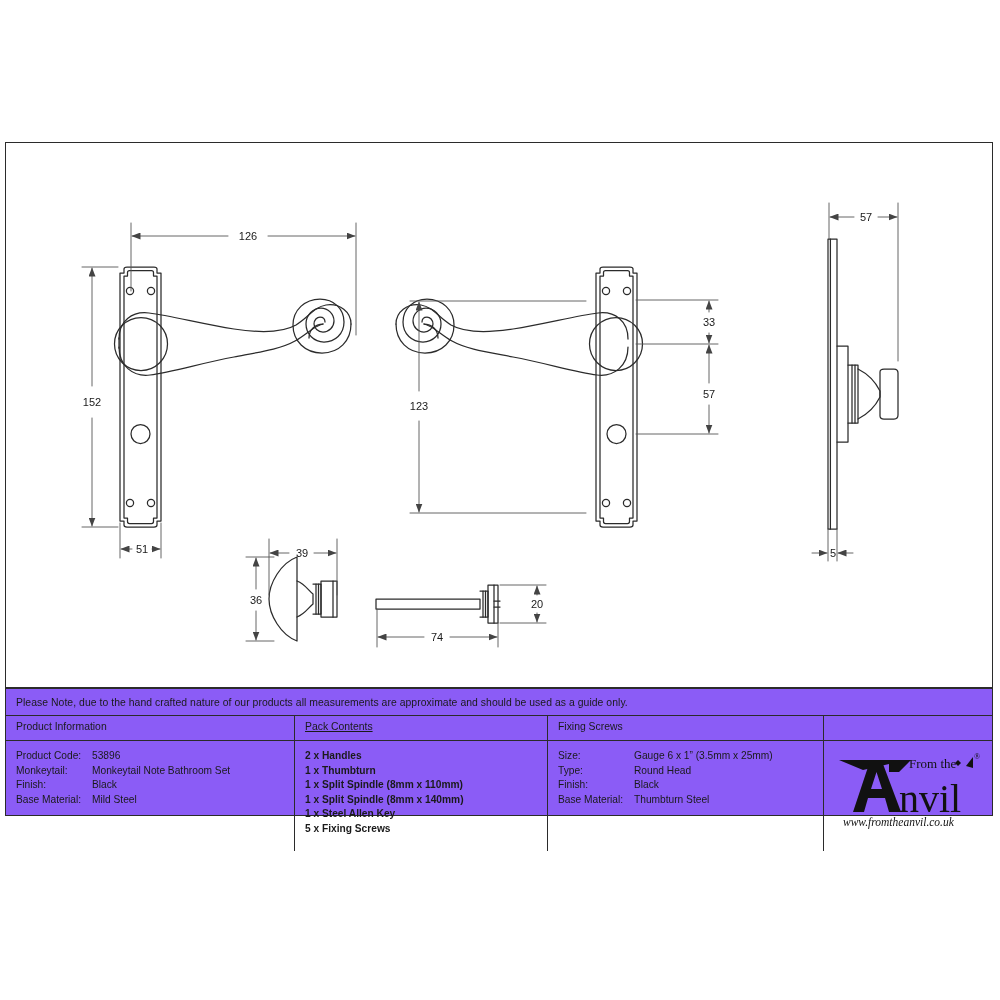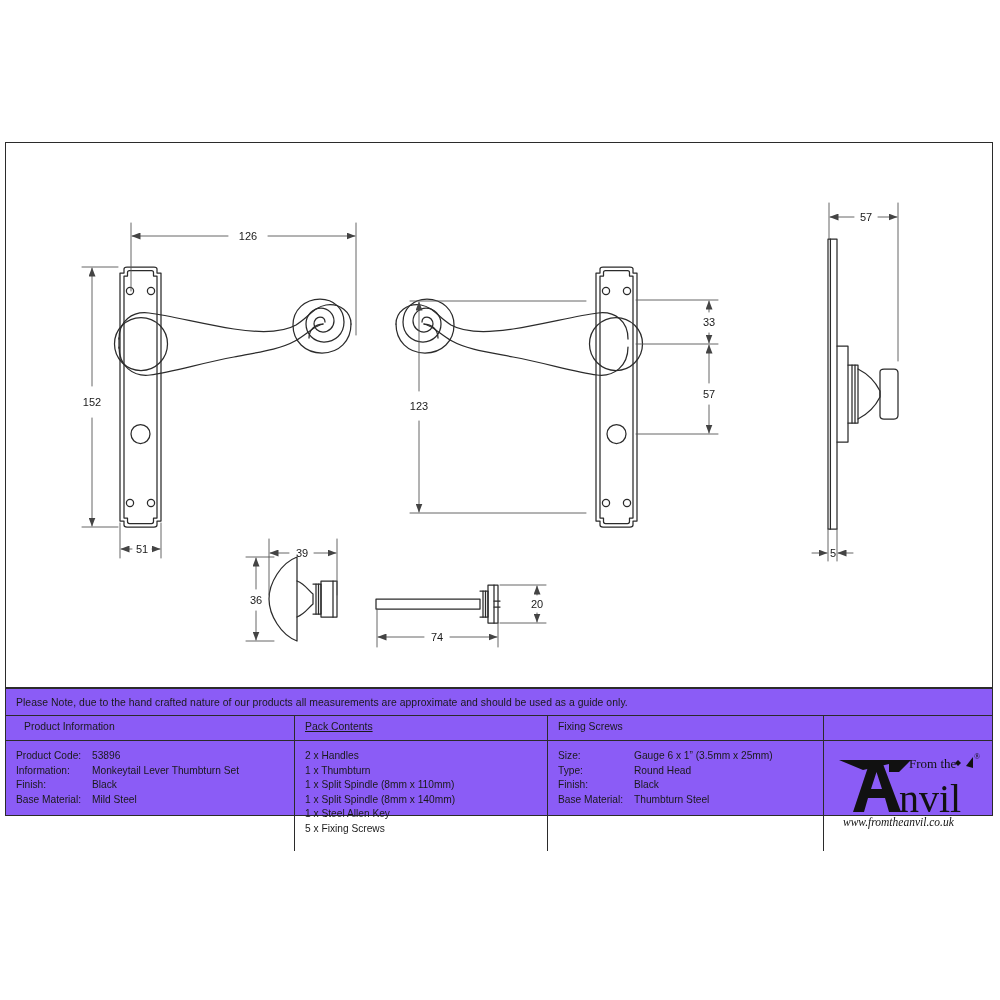--- a/index.html
+++ b/index.html
@@ -31,33 +31,33 @@
     border-bottom:1.4px solid #2b2b2b;box-sizing:border-box;
   }
   .body-row{position:absolute;left:0;top:52px;width:100%;height:110px;}
 
   .vdiv{position:absolute;top:27px;width:0;border-left:1.4px solid #2b2b2b;height:135px;}
   .vdiv.d1{left:288px;}
   .vdiv.d2{left:541px;}
   .vdiv.d3{left:817px;}
 
   .col-head{position:absolute;font-size:10.4px;top:5px;white-space:nowrap;}
-  .col-head.c1{left:10px;margin-left:8px;}
+  .col-head.c1{left:10px;}
   .col-head.c2{left:299px;text-decoration:underline;}
   .col-head.c3{left:552px;text-align:center;}
 
   .col{position:absolute;top:8px;font-size:10.2px;line-height:14.6px;}
   .col.c1{left:10px;width:275px;}
   .col.c2{left:299px;width:238px;}
   .col.c3{left:552px;width:262px;}
 
   .kv{display:flex;}
   .kv .k{width:76px;flex:0 0 76px;white-space:nowrap;}
   .kv .v{white-space:nowrap;}
-  .li{white-space:nowrap;}
+  .li{white-space:nowrap;font-weight:bold;}
 
   
   #logo-cell{position:absolute;left:817px;top:27px;width:169px;height:135px;
              display:flex;align-items:center;justify-content:center;}
   #logo-svg{display:block;}
 </style>
 </head>
 <body>
 
 <div id="page">
@@ -351,22 +351,22 @@
     <div class="vdiv d3"></div>
 
     <div class="body-row">
 
       <div class="col c1">
         <div class="kv">
           <span class="k">Product Code:</span>
           <span class="v">53896</span>
         </div>
         <div class="kv">
-          <span class="k">Information:</span>
-          <span class="v">Monkeytail Lever Thumbturn Set</span>
+          <span class="k">Monkeytail:</span>
+          <span class="v">Monkeytail Note Bathroom Set</span>
         </div>
         <div class="kv">
           <span class="k">Finish:</span>
           <span class="v">Black</span>
         </div>
         <div class="kv">
           <span class="k">Base Material:</span>
           <span class="v">Mild Steel</span>
         </div>
       </div>

